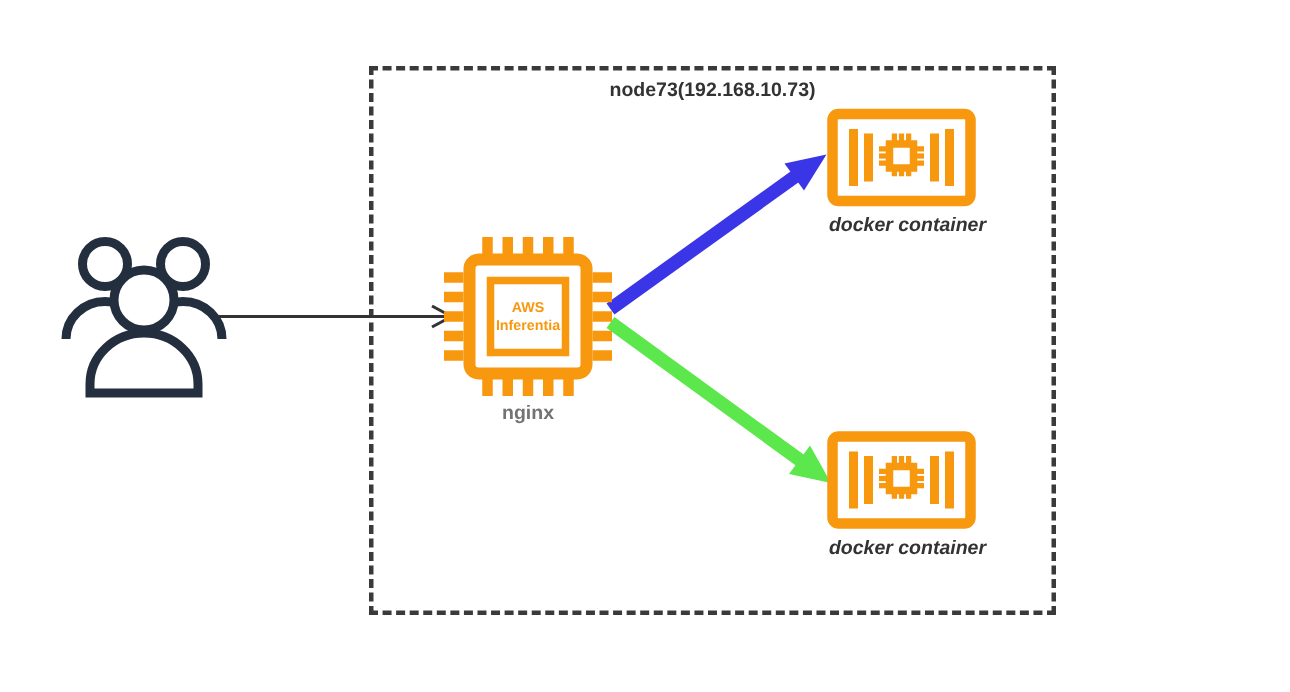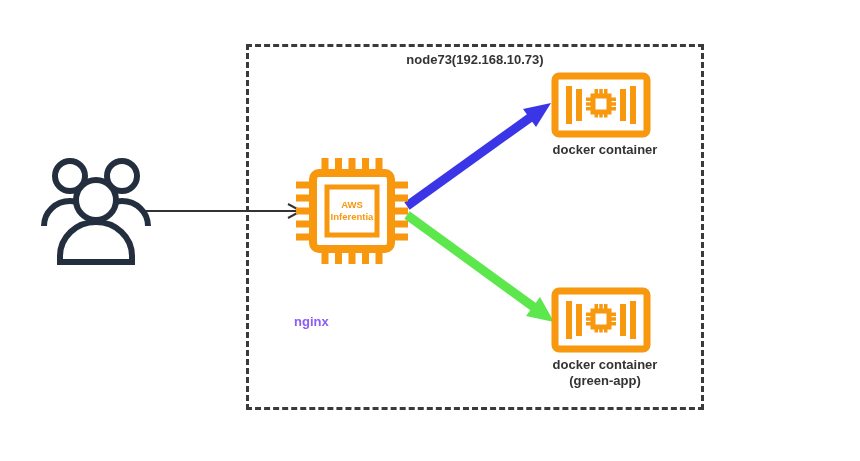--- a/index.html
+++ b/index.html
@@ -34,30 +34,29 @@
     pointer-events: none;
   }
   .icon-label {
     position: absolute;
     text-align: center;
     font-size: 13px;
     font-weight: bold;
     color: #333333;
     line-height: 16px;
   }
-  .icon-label span { display: block; }
+  .icon-label span { display: block; font-style: italic; }
   .nginx-label {
     position: absolute;
     left: 294px; top: 267px;
     width: 116px;
-    text-align: left;
+    text-align: center;
     font-size: 13px;
     font-weight: bold;
-    color: #8b5cf6;
-    margin-top: 47px;
+    color: #737373;
   }
   .blue-label { left: 535px; top: 142px; width: 140px; }
   .green-label { left: 535px; top: 357px; width: 140px; }
 </style>
 </head>
 <body>
 
 <div class="canvas">
 
   <div class="node-box"></div>
@@ -169,16 +168,15 @@
         <rect x="35" y="30.25" width="5.5" height="3.5"></rect>
         <rect x="35" y="35" width="5.5" height="3.5"></rect>
       <rect x="59.5" y="25.5" width="5.5" height="3.5"></rect>
         <rect x="59.5" y="30.25" width="5.5" height="3.5"></rect>
         <rect x="59.5" y="35" width="5.5" height="3.5"></rect>
     </g>
     <rect x="42" y="24" width="16" height="16" fill="#ffffff" stroke="#F7980F" stroke-width="5"></rect>
   </svg>
   <div class="icon-label green-label">
     <span>docker container</span>
-    <span>(green-app)</span>
   </div>
 
 </div>
 
 </body></html>

